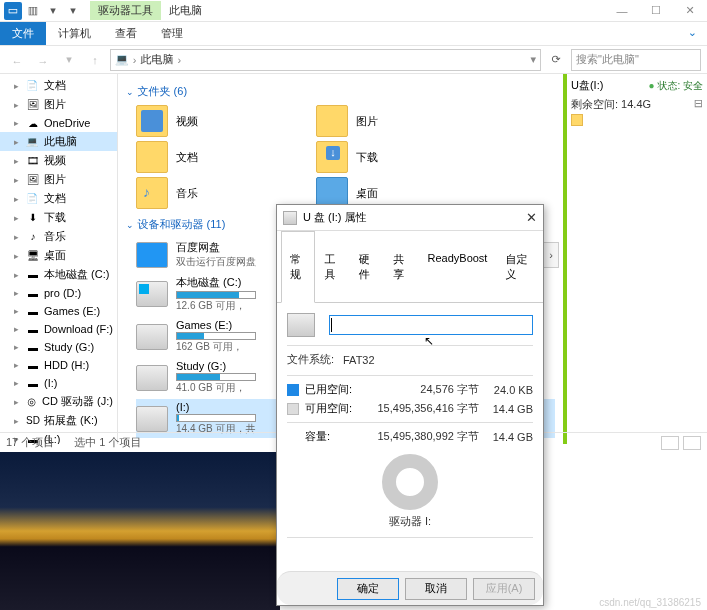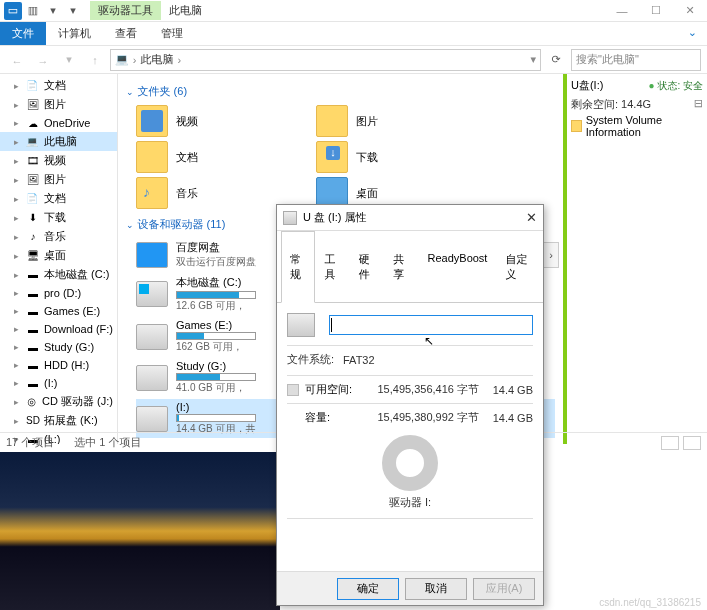--- a/index.html
+++ b/index.html
@@ -77,21 +77,21 @@
 .dlg-lbl{width:56px;color:#333;}
 .dlg-val{color:#333;}
 .dlg-hr{border:none;border-top:1px solid #ddd;margin:6px 0;}
 .dlg-space{display:grid;grid-template-columns:14px 60px 1fr 50px;gap:4px;align-items:center;margin-bottom:4px;}
 .sq{width:12px;height:12px;}
 .sq.used{background:#1e88e5;}
 .sq.free{background:#ddd;border:1px solid #bbb;}
 .dlg-space .num{text-align:right;color:#333;}
 .donut{width:56px;height:56px;border-radius:50%;border:14px solid #ccc;margin:10px auto 4px;}
 .dlg-drv{text-align:center;color:#333;margin-bottom:8px;}
-.dlg-btns{position:absolute;bottom:0;left:0;right:0;height:34px;background:#f0f0f0;border-top:1px solid #ddd;display:flex;align-items:center;justify-content:flex-end;gap:6px;padding:0 8px;}
+.dlg-btns{position:absolute;bottom:0;left:0;right:0;height:34px;background:#f0f0f0;border-top:1px solid #ddd;display:flex;align-items:center;justify-content:flex-end;gap:6px;padding:0 8px;border-radius:14px;}
 .dlg-btn{min-width:62px;height:22px;border:1px solid #aaa;background:#e8e8e8;display:flex;align-items:center;justify-content:center;}
 .dlg-btn.def{border-color:#1e88e5;}
 .dlg-btn.dis{color:#aaa;}
 .wm{position:absolute;right:6px;bottom:2px;font-size:10px;color:#ccc;}
 </style>
 </head>
 <body>
 
 <div class="titlebar">
   <div class="qat">
@@ -330,21 +330,20 @@
       </div>
   </div>
   <div class="right">
     <div class="rhdr">
       <span>U盘(I:)</span>
       <span class="badge">状态: 安全</span>
     </div>
     <div class="rline"><span>剩余空间: 14.4G</span> <span style="float:right;color:#888">⊟</span></div>
     <div class="ritem">
         <span class="fico-sm"></span>
-        <span>System Volume Information</span>
       </div>
   </div>
 </div>
 
 <div class="arrow-btn">›</div>
 
 <div class="status">
   <span>17 个项目</span>
   <span style="margin-left:20px">选中 1 个项目</span>
   <div class="spr">
@@ -377,20 +376,26 @@
         <span class="dlg-cursor">↖</span>
       </div>
     </div>
     <hr class="dlg-hr">
     <div class="dlg-row">
         <span class="dlg-lbl">文件系统:</span>
         <span class="dlg-val">FAT32</span>
       </div>
     <hr class="dlg-hr">
     <div class="dlg-space">
+      <div class="sq used"></div>
+      <span>已用空间:</span>
+      <span class="num">24,576 字节</span>
+      <span class="num">24.0 KB</span>
+    </div>
+    <div class="dlg-space">
       <div class="sq free"></div>
       <span>可用空间:</span>
       <span class="num">15,495,356,416 字节</span>
       <span class="num">14.4 GB</span>
     </div>
     <hr class="dlg-hr">
     <div class="dlg-space">
       <div></div>
       <span>容量:</span>
       <span class="num">15,495,380,992 字节</span>

